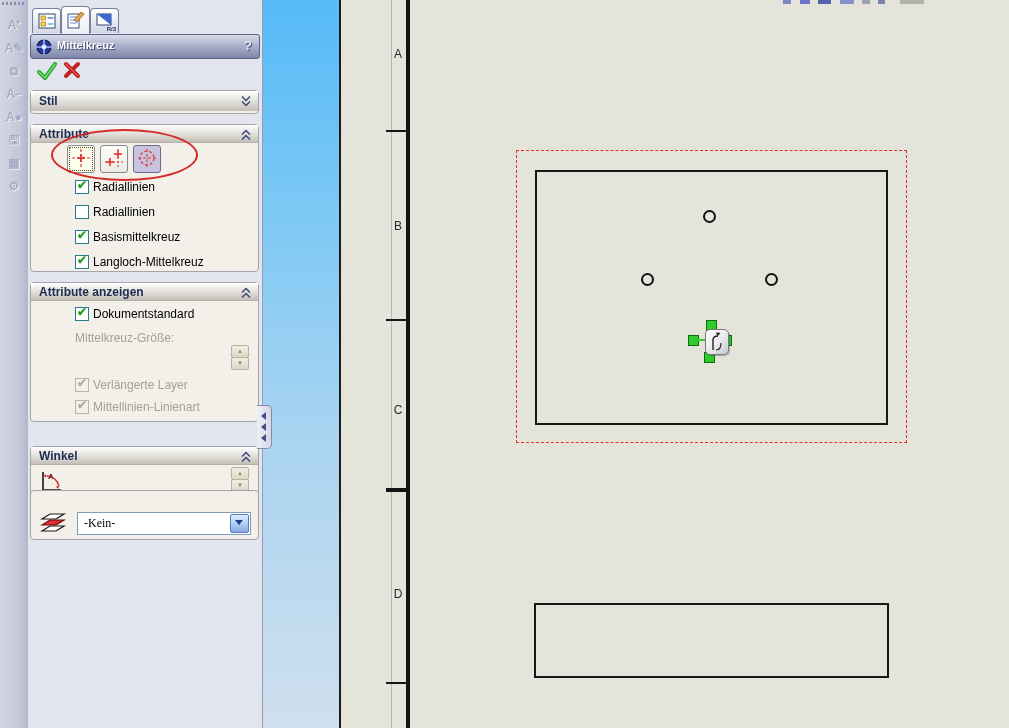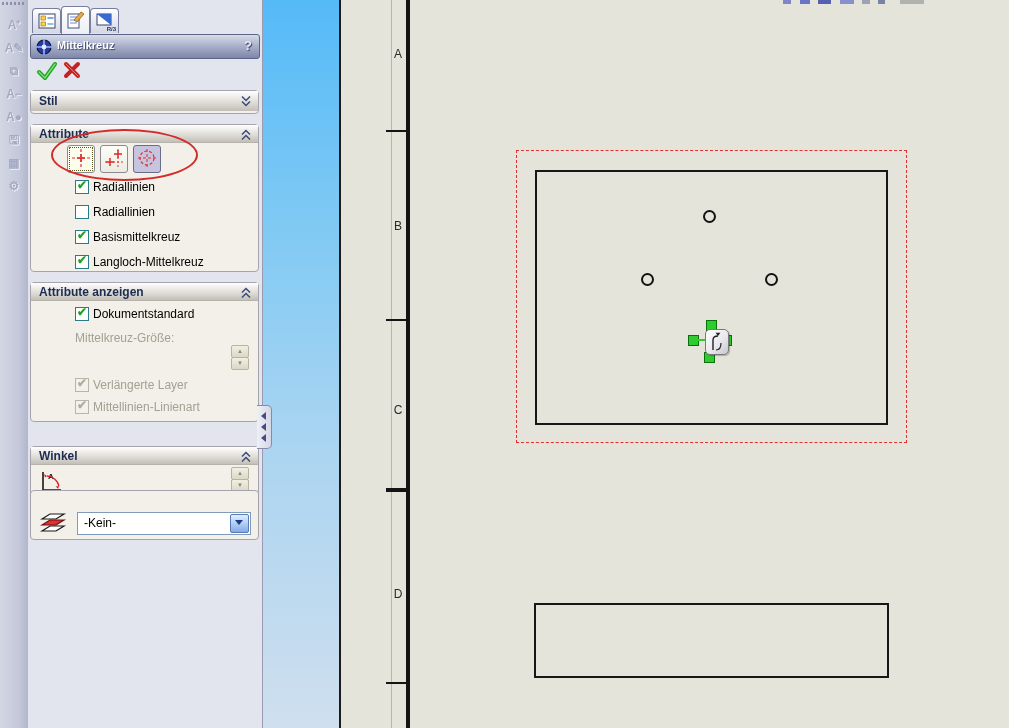--- a/index.html
+++ b/index.html
@@ -109,21 +109,21 @@
   .spinner{position:absolute;width:16px;height:23px;}
   .spin-btn{position:absolute;left:0;width:16px;height:11px;background:linear-gradient(180deg,#f2eee2,#dcd8c8);
     border:1px solid #b8b4a0;border-radius:2px;font-size:6px;line-height:10px;text-align:center;color:#8a8878;}
   .spin-up{top:0;} .spin-dn{top:12px;}
 
   #winkel-icon{position:absolute;left:8px;top:22px;}
   #layer-icon{position:absolute;left:8px;top:20px;}
 
   #layer-combo{position:absolute;left:46px;top:21px;width:172px;height:21px;background:#ffffff;
     border:1px solid #7f9db9;}
-  #layer-combo .val{position:absolute;left:6px;top:3px;font-size:12px;color:#000;}
+  #layer-combo .val{position:absolute;left:6px;top:3px;font-size:12px;color:#000;font-family:Liberation Serif, serif;}
   #combo-btn{position:absolute;right:1px;top:1px;width:17px;height:17px;border:1px solid #5a7ab8;border-radius:2px;
     background:linear-gradient(180deg,#dff0ff 0%,#a9c8f0 60%,#86aae6 100%);}
   #combo-btn .arr{position:absolute;left:4px;top:5px;width:0;height:0;
     border-left:4px solid transparent;border-right:4px solid transparent;border-top:5px solid #1a3a8a;}
 
   #collapse-tab{position:absolute;left:229px;top:405px;width:14px;height:42px;z-index:5;
     background:linear-gradient(90deg,#eef0f6,#d4d8e6);border:1px solid #8a8aa8;border-left:none;
     border-radius:0 5px 5px 0;}
   #collapse-tab .arr{position:absolute;left:4px;width:0;height:0;
     border-top:4px solid transparent;border-bottom:4px solid transparent;border-right:5px solid #4a4a80;}

